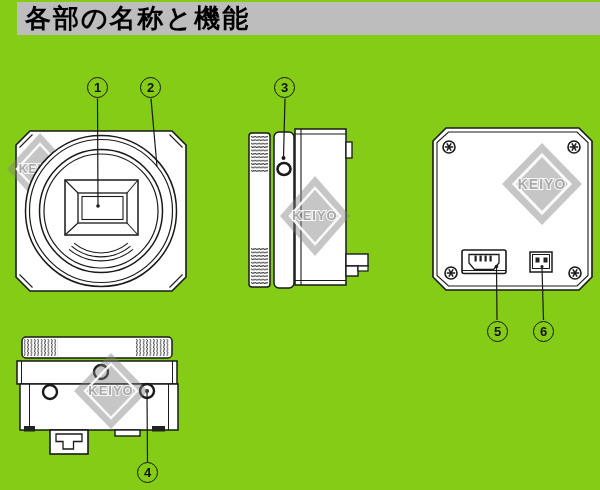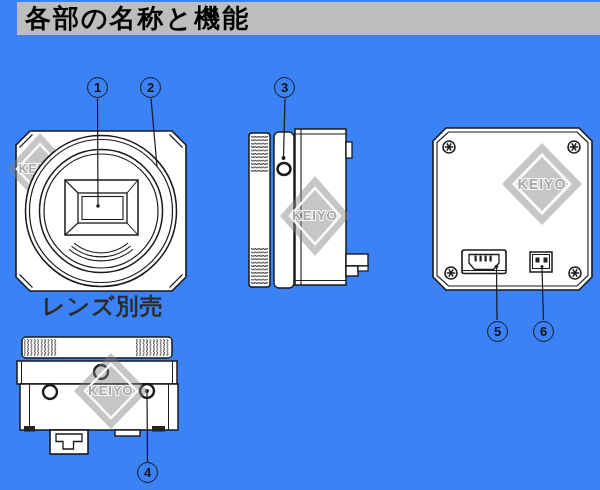--- a/index.html
+++ b/index.html
@@ -1,16 +1,16 @@
 <!DOCTYPE html>
 <html><head>
 <meta charset="utf-8">
 <style>
   html,body{margin:0;padding:0;background:#fff;}
-  #stage{position:relative;width:600px;height:490px;background:#3b82f6;overflow:hidden;
+  #stage{position:relative;width:600px;height:490px;background:#84cc16;overflow:hidden;
          font-family:"Liberation Sans",sans-serif;}
   .titlebar{position:absolute;left:17px;top:2px;width:583px;height:33px;background:#bdbdbd;}
   .titlebar h1{margin:0;padding-left:8px;line-height:33px;font-size:26px;font-weight:700;
                color:#000;letter-spacing:2px;font-family:"Liberation Sans",sans-serif;}
   #artwork{position:absolute;left:0;top:0;}
   .caption{position:absolute;left:42px;top:291px;font-size:23px;font-weight:700;color:#2b2b2b;
            letter-spacing:1px;font-family:"Liberation Sans",sans-serif;}
   .callout{position:absolute;box-sizing:border-box;width:21px;height:21px;border:1.7px solid #151515;
            border-radius:50%;display:flex;align-items:center;justify-content:center;
            font-size:13px;font-weight:700;color:#111;background:transparent;line-height:1;}
@@ -163,21 +163,20 @@
       </g>
 
       <rect x="50" y="430" width="38" height="24" fill="#fff" stroke="#1a1a1a" stroke-width="1.6"></rect>
       <path d="M56,434 H82 V441.5 H73.5 V449 H63 V441.5 H56 Z" fill="#fff" stroke="#1a1a1a" stroke-width="1.3"></path>
       <rect x="115" y="430" width="25" height="6" fill="#fff" stroke="#1a1a1a" stroke-width="1.4"></rect>
 
       <line x1="147" y1="393" x2="147.5" y2="462" stroke="#1a1a1a" stroke-width="1.2"></line>
     </g>
   </svg>
 
-  <div class="caption">レンズ別売</div>
 
   <div class="callout" style="left:87px;top:77px">
       <span>1</span>
     </div>
   <div class="callout" style="left:140px;top:77px">
       <span>2</span>
     </div>
   <div class="callout" style="left:274px;top:77px">
       <span>3</span>
     </div>

